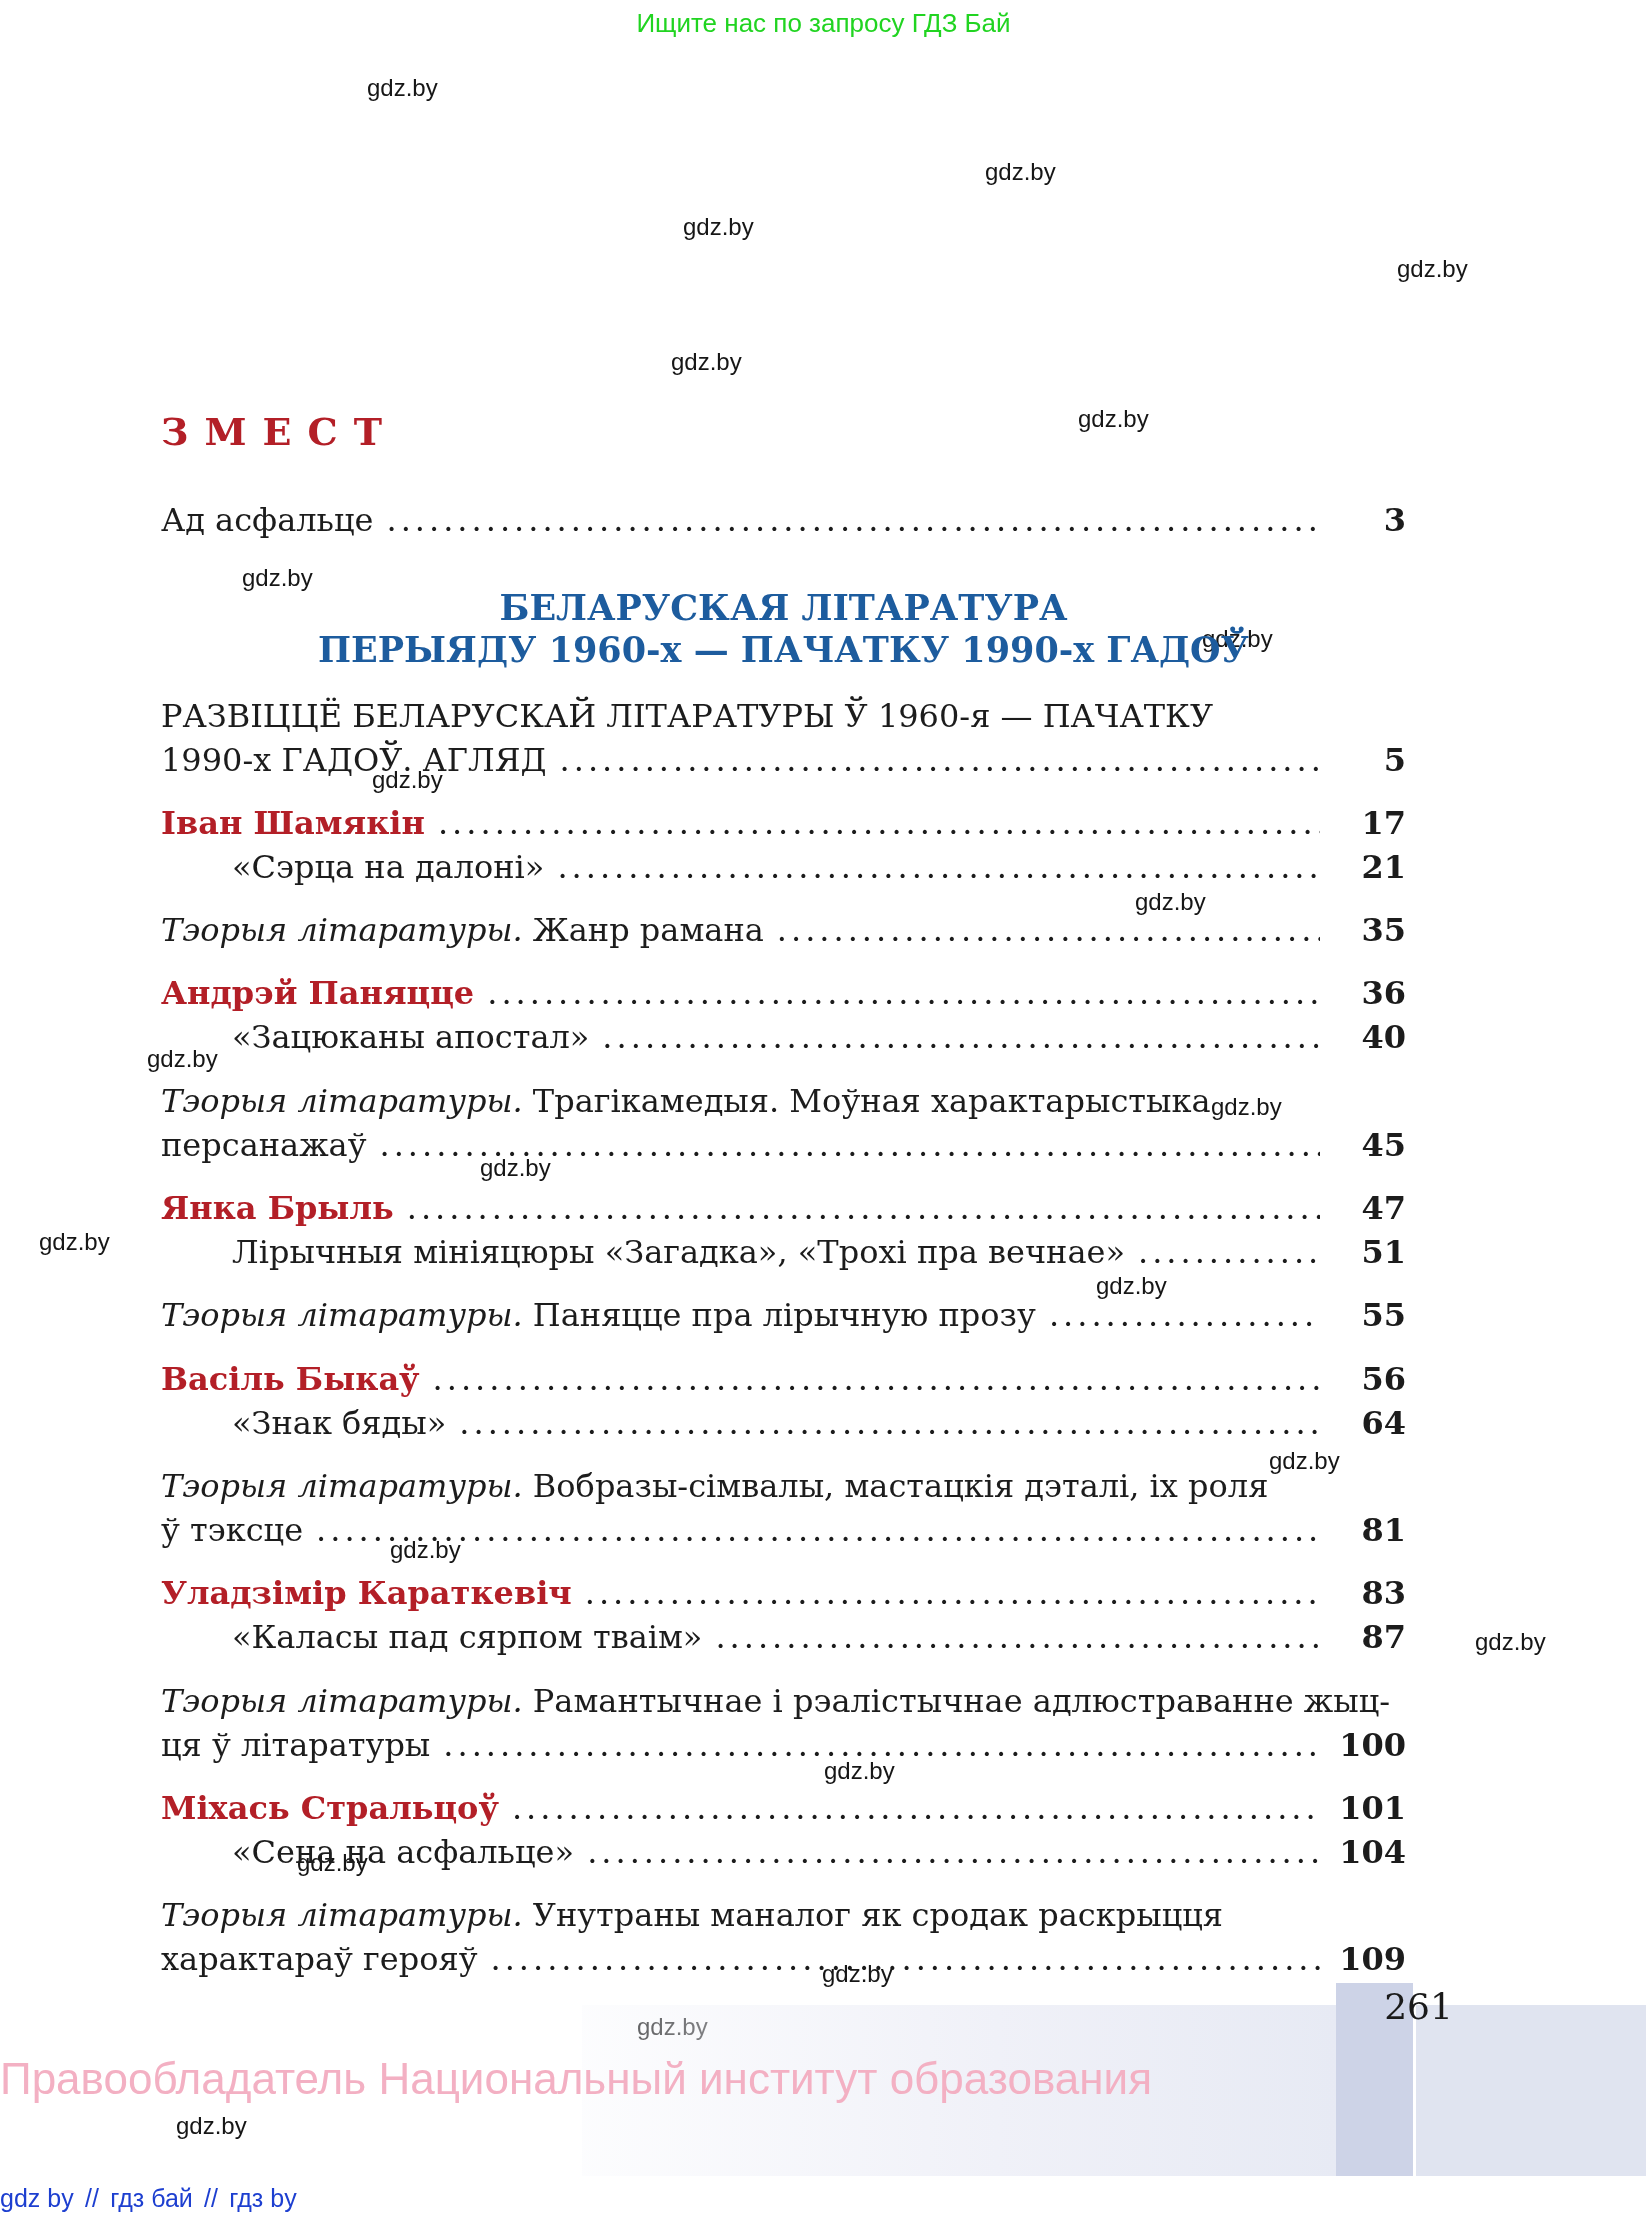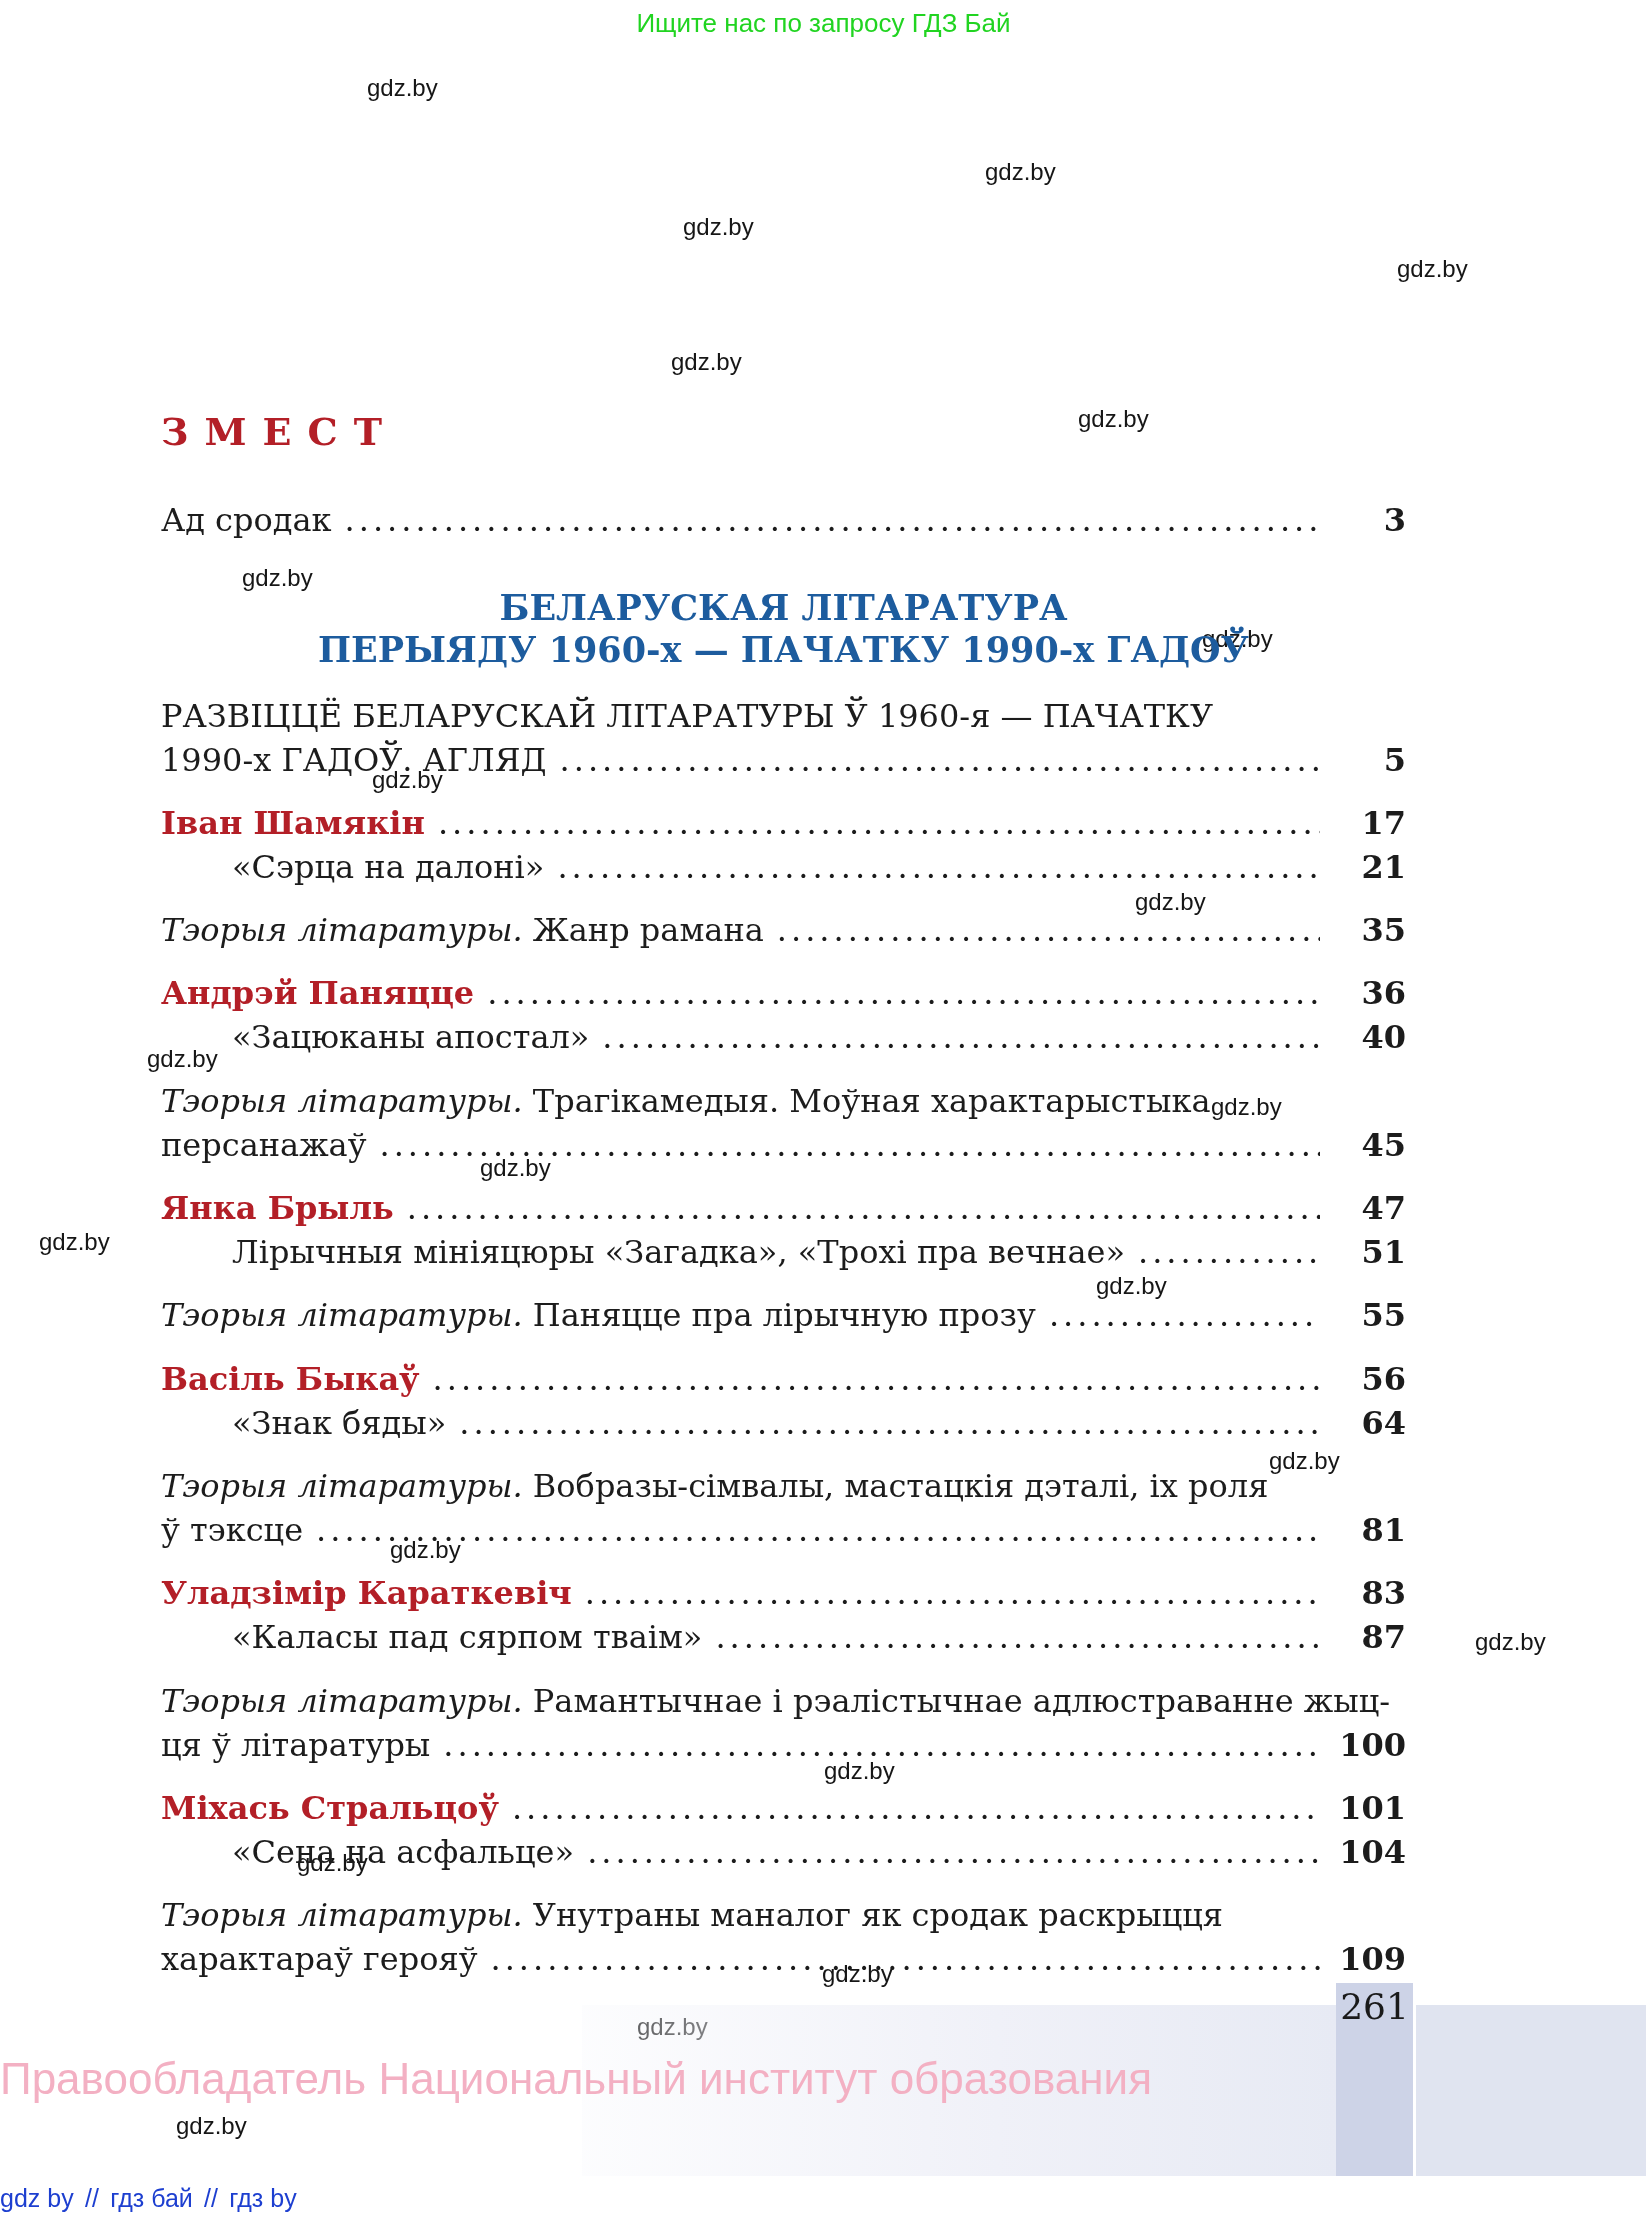--- a/index.html
+++ b/index.html
@@ -51,21 +51,21 @@
   .footer-panel-right {
     position:absolute; left:1416px; top:2005px; width:231px; height:171px;
     background:var(--footer-panel,#e0e4f0);
   }
   .footer-strip {
     position:absolute; left:1336px; top:1983px; width:77px; height:193px;
     background:var(--footer-strip,#cdd3e7);
   }
   .footer-page-number {
     position:absolute; left:1336px; top:1986px; width:77px;
-    text-align:center; font-size:36px; color:#1a1a1a;
+    text-align:center; font-size:36px; color:#1a1a1a;padding-left:44px;
   }
   .copyright {
     position:absolute; left:0; top:2054px; width:100%; text-align:left;
     font-family:"Liberation Sans", sans-serif; font-size:44px;
     color:var(--copyright-pink,#f3b0c3);
   }
   .links {
     position:absolute; left:0; top:2184px; width:100%; text-align:left;
     font-family:"Liberation Sans", sans-serif; font-size:25px;
     color:var(--link-blue,#1d3fd0);
@@ -104,21 +104,21 @@
       <span class="watermark" style="left: 822px; top: 1960px;">gdz.by</span>
       <span class="watermark" style="left: 637px; top: 2013px;">gdz.by</span>
       <span class="watermark" style="left: 1420px; top: 2054px;">gdz.by</span>
       <span class="watermark" style="left: 176px; top: 2112px;">gdz.by</span>
     </div>
 
   <div class="title">ЗМЕСТ</div>
 
   <div id="toc">
       <div class="toc-row">
-        <span class="label entry">Ад сродак</span>
+        <span class="label entry">Ад асфальце</span>
         <span class="dots">..................................................................................................................................</span>
         <span class="page-num">3</span>
       </div>
       <div class="section-block">
         <div>БЕЛАРУСКАЯ ЛІТАРАТУРА</div>
         <div>ПЕРЫЯДУ 1960-х — ПАЧАТКУ 1990-х ГАДОЎ</div>
       </div>
       <div class="toc-row gap">
         <span class="label caps">РАЗВІЦЦЁ БЕЛАРУСКАЙ ЛІТАРАТУРЫ Ў 1960-я — ПАЧАТКУ</span>
       </div>

